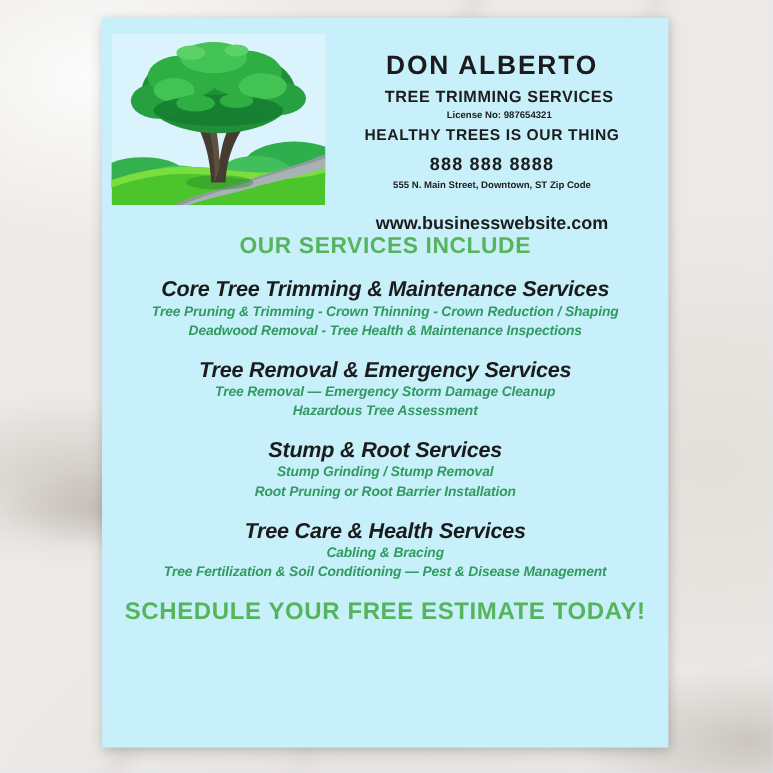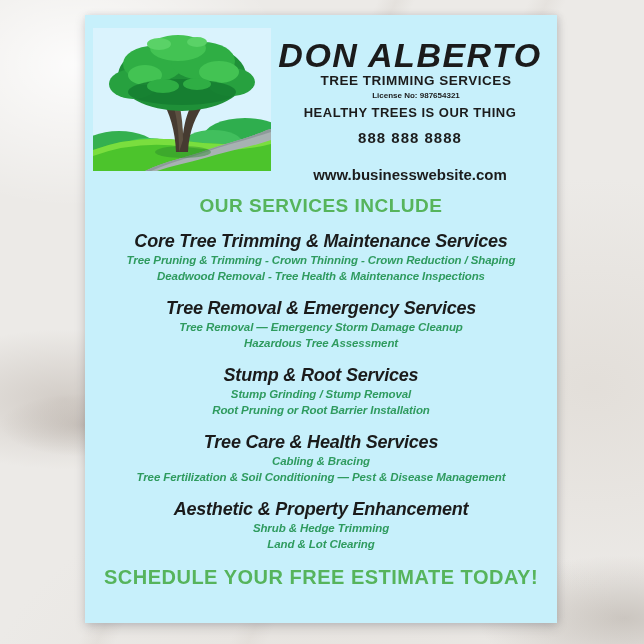--- a/index.html
+++ b/index.html
@@ -22,21 +22,21 @@
     background:#c7f0fb;
     box-shadow:0 4px 10px rgba(60,60,70,0.22), 2px 0 6px rgba(60,60,70,0.10);
     display:flex; flex-direction:column; align-items:stretch;
     text-align:center; color:#1c1c1c;
   }
   .flyer * { font-weight:bold; }
   .header-row { display:flex; flex-direction:row; margin:13px 8px 0 8px; height:143px; }
   .logo-box { width:178px; height:143px; flex:0 0 auto; }
   .logo-box svg { display:block; width:178px; height:143px; }
   .header-text { flex:1 1 auto; display:flex; flex-direction:column; justify-content:flex-start; padding-top:12px; }
-  .biz-name   { font-size:34px; letter-spacing:1.5px; line-height:30px; color:#1b1b1b;font-style:italic; }
+  .biz-name   { font-size:22px; letter-spacing:1.5px; line-height:30px; color:#1b1b1b; }
   .tagline    { font-size:13.5px; letter-spacing:0.5px; line-height:18px; margin-top:2px;padding-left:12px; }
   .license    { font-size:8px;  line-height:11px;padding-left:12px; }
   .slogan     { font-size:13px; letter-spacing:0.5px; line-height:19px; margin-top:2px; }
   .phone      { font-size:15px; letter-spacing:1px; line-height:20px; margin-top:6px; }
   .address    { font-size:8px;  line-height:11px; margin-top:1px; }
   .website    { font-size:15px; line-height:15px; margin-top:19px; }
   .services-heading { font-size:19px; letter-spacing:0.5px; color:#56b45c; margin-top:24px; }
   .section { margin-top:14px;font-style:italic; }
   .section-title { font-size:18px; letter-spacing:-0.2px; color:#1b1b1b; }
   .section-line  { font-size:11.5px; letter-spacing:-0.1px; line-height:15px; color:#2f9b5f; margin-top:1px; }
@@ -83,20 +83,21 @@
         <ellipse cx="66" cy="16" rx="12" ry="6" fill="#5ad267"></ellipse>
         <ellipse cx="104" cy="14" rx="10" ry="5" fill="#5ad267"></ellipse>
       </svg>
     </div>
     <div class="header-text">
       <div class="biz-name">DON ALBERTO</div>
       <div class="tagline">TREE TRIMMING SERVICES</div>
       <div class="license">License No: 987654321</div>
       <div class="slogan">HEALTHY TREES IS OUR THING</div>
       <div class="phone">888 888 8888</div>
+      <div class="address">555 N. Main Street,  Downtown, ST Zip Code</div>
       <div class="website">www.businesswebsite.com</div>
     </div>
   </div>
 
   <div class="services-heading">OUR SERVICES INCLUDE</div>
 
   <div class="section">
     <div class="section-title">Core Tree Trimming &amp; Maintenance Services</div>
     <div class="section-line">Tree Pruning &amp; Trimming - Crown Thinning - Crown Reduction / Shaping</div>
     <div class="section-line">Deadwood Removal - Tree Health &amp; Maintenance Inspections</div>
@@ -113,21 +114,16 @@
     <div class="section-line">Stump Grinding / Stump Removal</div>
     <div class="section-line">Root Pruning or Root Barrier Installation</div>
   </div>
 
   <div class="section">
     <div class="section-title">Tree Care &amp; Health Services</div>
     <div class="section-line">Cabling &amp; Bracing</div>
     <div class="section-line">Tree Fertilization &amp; Soil Conditioning — Pest &amp; Disease Management</div>
   </div>
 
-  <div class="section">
-    <div class="section-title">Aesthetic &amp; Property Enhancement</div>
-    <div class="section-line">Shrub &amp; Hedge Trimming</div>
-    <div class="section-line">Land &amp; Lot Clearing</div>
-  </div>
 
   <div class="cta">SCHEDULE YOUR FREE ESTIMATE TODAY!</div>
 
 </div>
 
 </body></html>

